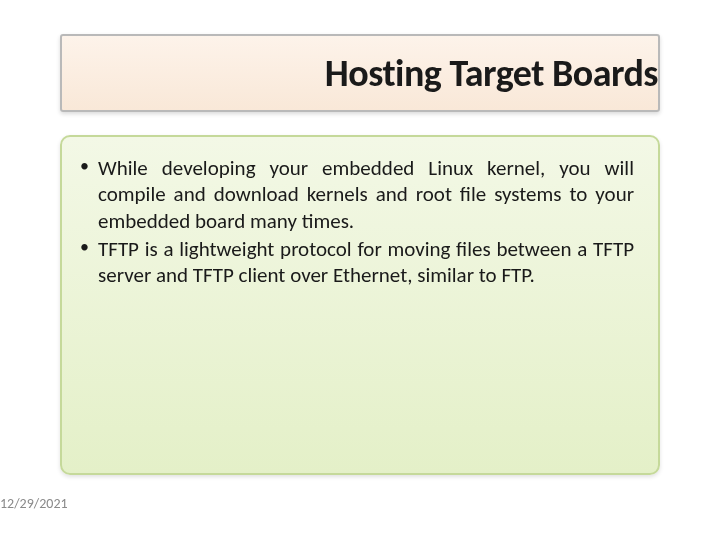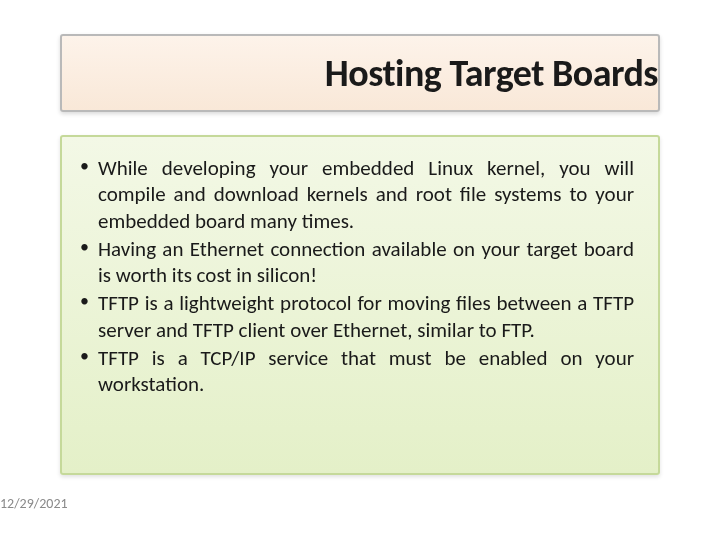--- a/index.html
+++ b/index.html
@@ -32,21 +32,21 @@
     letter-spacing: -0.5px;
   }
   .content-box {
     position: absolute;
     top: 135px;
     left: 60px;
     width: 600px;
     height: 340px;
     background: linear-gradient(180deg, #f3f8e6 0%, #e4f0c8 100%);
     border: 2px solid #c5d99a;
-    border-radius: 3px;
+    border-radius: 10px;
     box-shadow: 0 2px 4px rgba(0,0,0,0.12);
     padding: 18px 24px 18px 14px;
   }
   .bullet-list {
     list-style: none;
   }
   .bullet-item {
     position: relative;
     padding-left: 22px;
     font-size: 21px;
@@ -76,19 +76,17 @@
 </head>
 <body>
 
 <div class="title-box">
   <div class="title-text">Hosting Target Boards</div>
 </div>
 
 <div class="content-box">
   <ul class="bullet-list">
     <li class="bullet-item">While developing your embedded Linux kernel, you will compile and download kernels and root file systems to your embedded board many times.</li>
-    <li class="bullet-item">Having an Ethernet connection available on your target board is worth its cost in silicon!</li>
     <li class="bullet-item">TFTP is a lightweight protocol for moving files between a TFTP server and TFTP client over Ethernet, similar to FTP.</li>
-    <li class="bullet-item">TFTP is a TCP/IP service that must be enabled on your workstation.</li>
   </ul>
 </div>
 
 <div class="footer-date">12/29/2021</div>
 
 </body></html>

